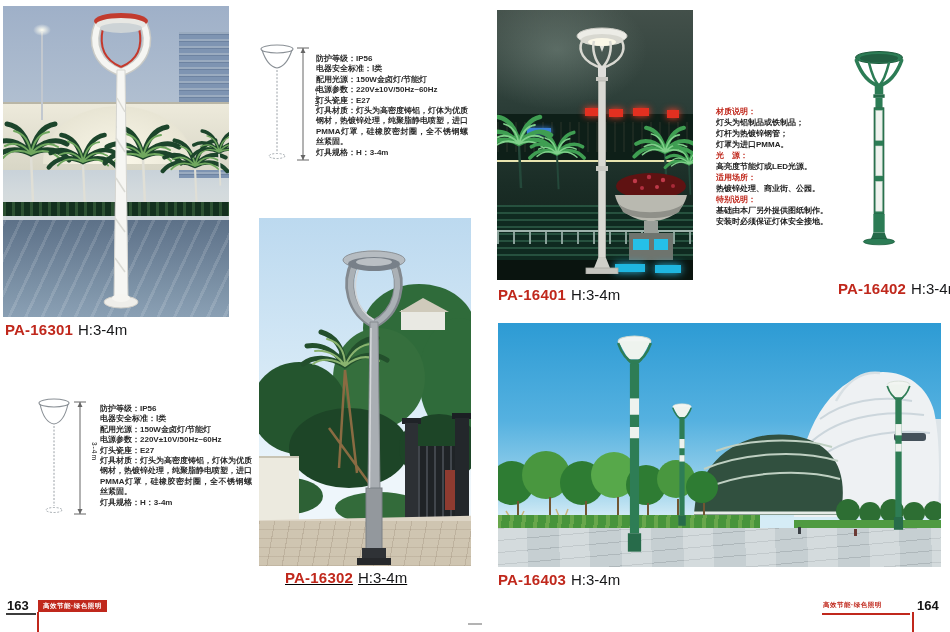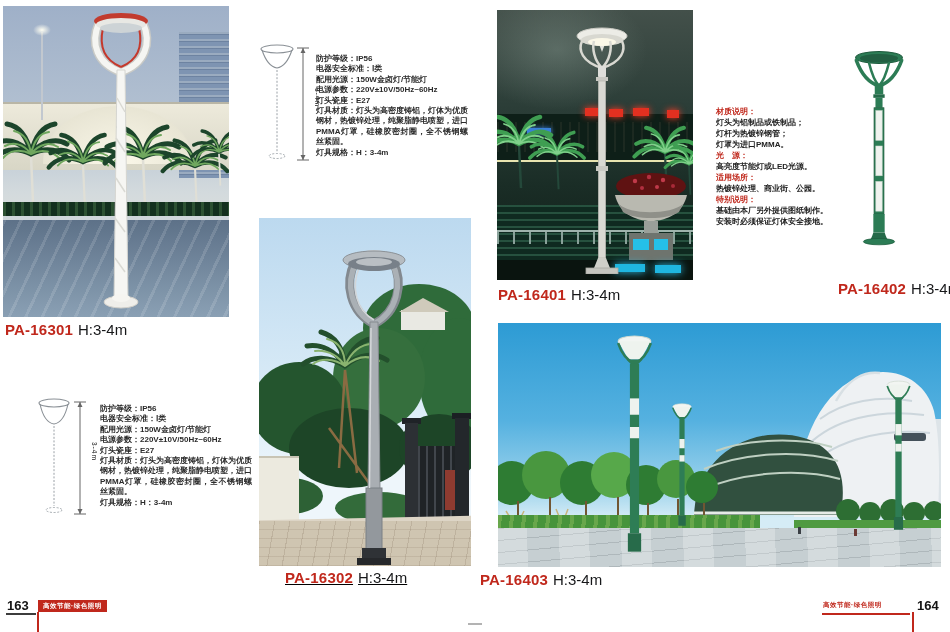--- a/index.html
+++ b/index.html
@@ -418,21 +418,21 @@
       <ellipse cx="22" cy="8" rx="16" ry="5" fill="#f2f5f2" stroke="#cfd8cf" stroke-width="1"></ellipse>
       <path d="M6,8 L38,8 L28,26 L16,26 Z" fill="#eef3ee"></path>
       <path d="M6,10 C10,22 15,27 22,30 M38,10 C34,22 29,27 22,30" stroke="#2e7d55" stroke-width="2.5" fill="none"></path>
       <path d="M14,26 L22,34 L30,26 Z" fill="#2e7d55"></path>
       <rect x="17.5" y="30" width="9" height="166" fill="#2e7d55"></rect>
       <rect x="17.5" y="64" width="9" height="16" fill="#eef2ee"></rect>
       <rect x="17.5" y="92" width="9" height="11" fill="#eef2ee"></rect>
       <rect x="15.5" y="196" width="13" height="18" fill="#276b4a"></rect>
     </svg>
   </figure>
-  <div class="prod-label" style="left:480px;top:571px;">
+  <div class="prod-label" style="left:498px;top:571px;">
     <span class="code">PA-16403</span><span class="size">H:3-4m</span>
   </div>
 
   <div class="slogan-red" style="left:823px;top:601px;">高效节能·绿色照明</div>
   <div class="rule" style="left:822px;top:613px;width:88px;height:1.5px;"></div>
   <div class="pgnum" style="left:917px;top:598px;">164</div>
   <div class="rule" style="left:912px;top:612px;width:1.5px;height:20px;"></div>
 
   <div class="center-dash"></div>
 </div>

